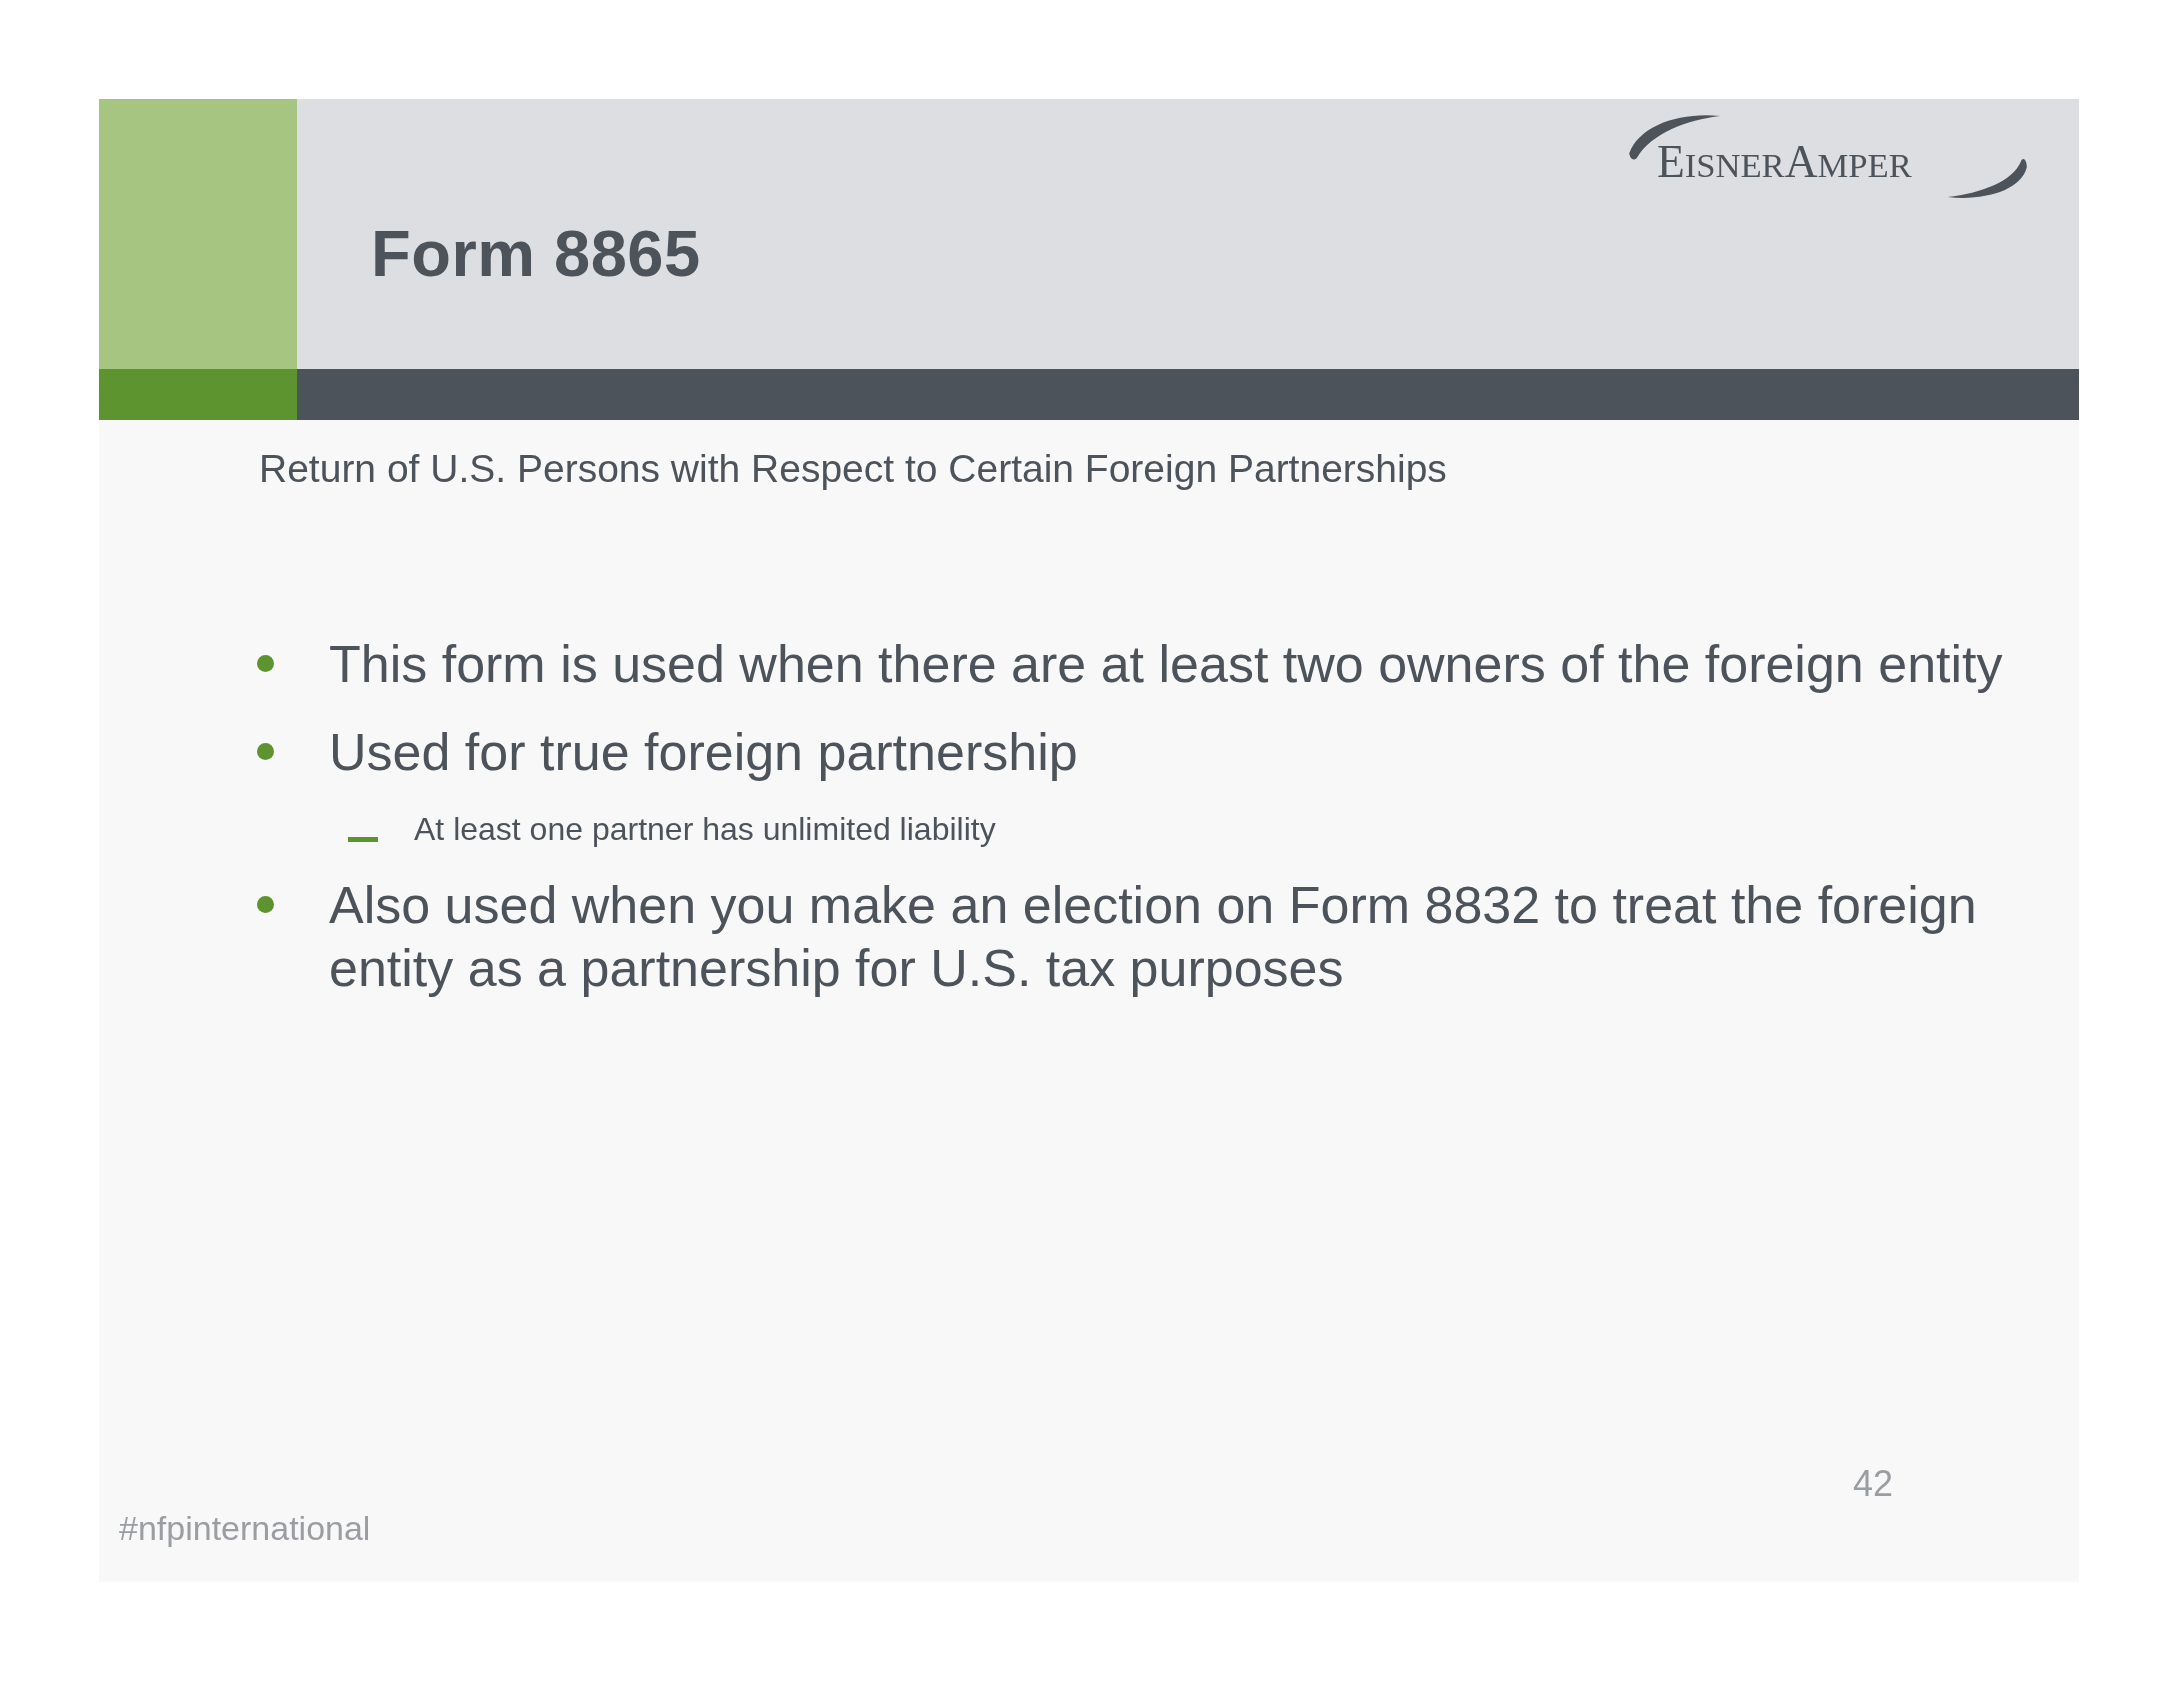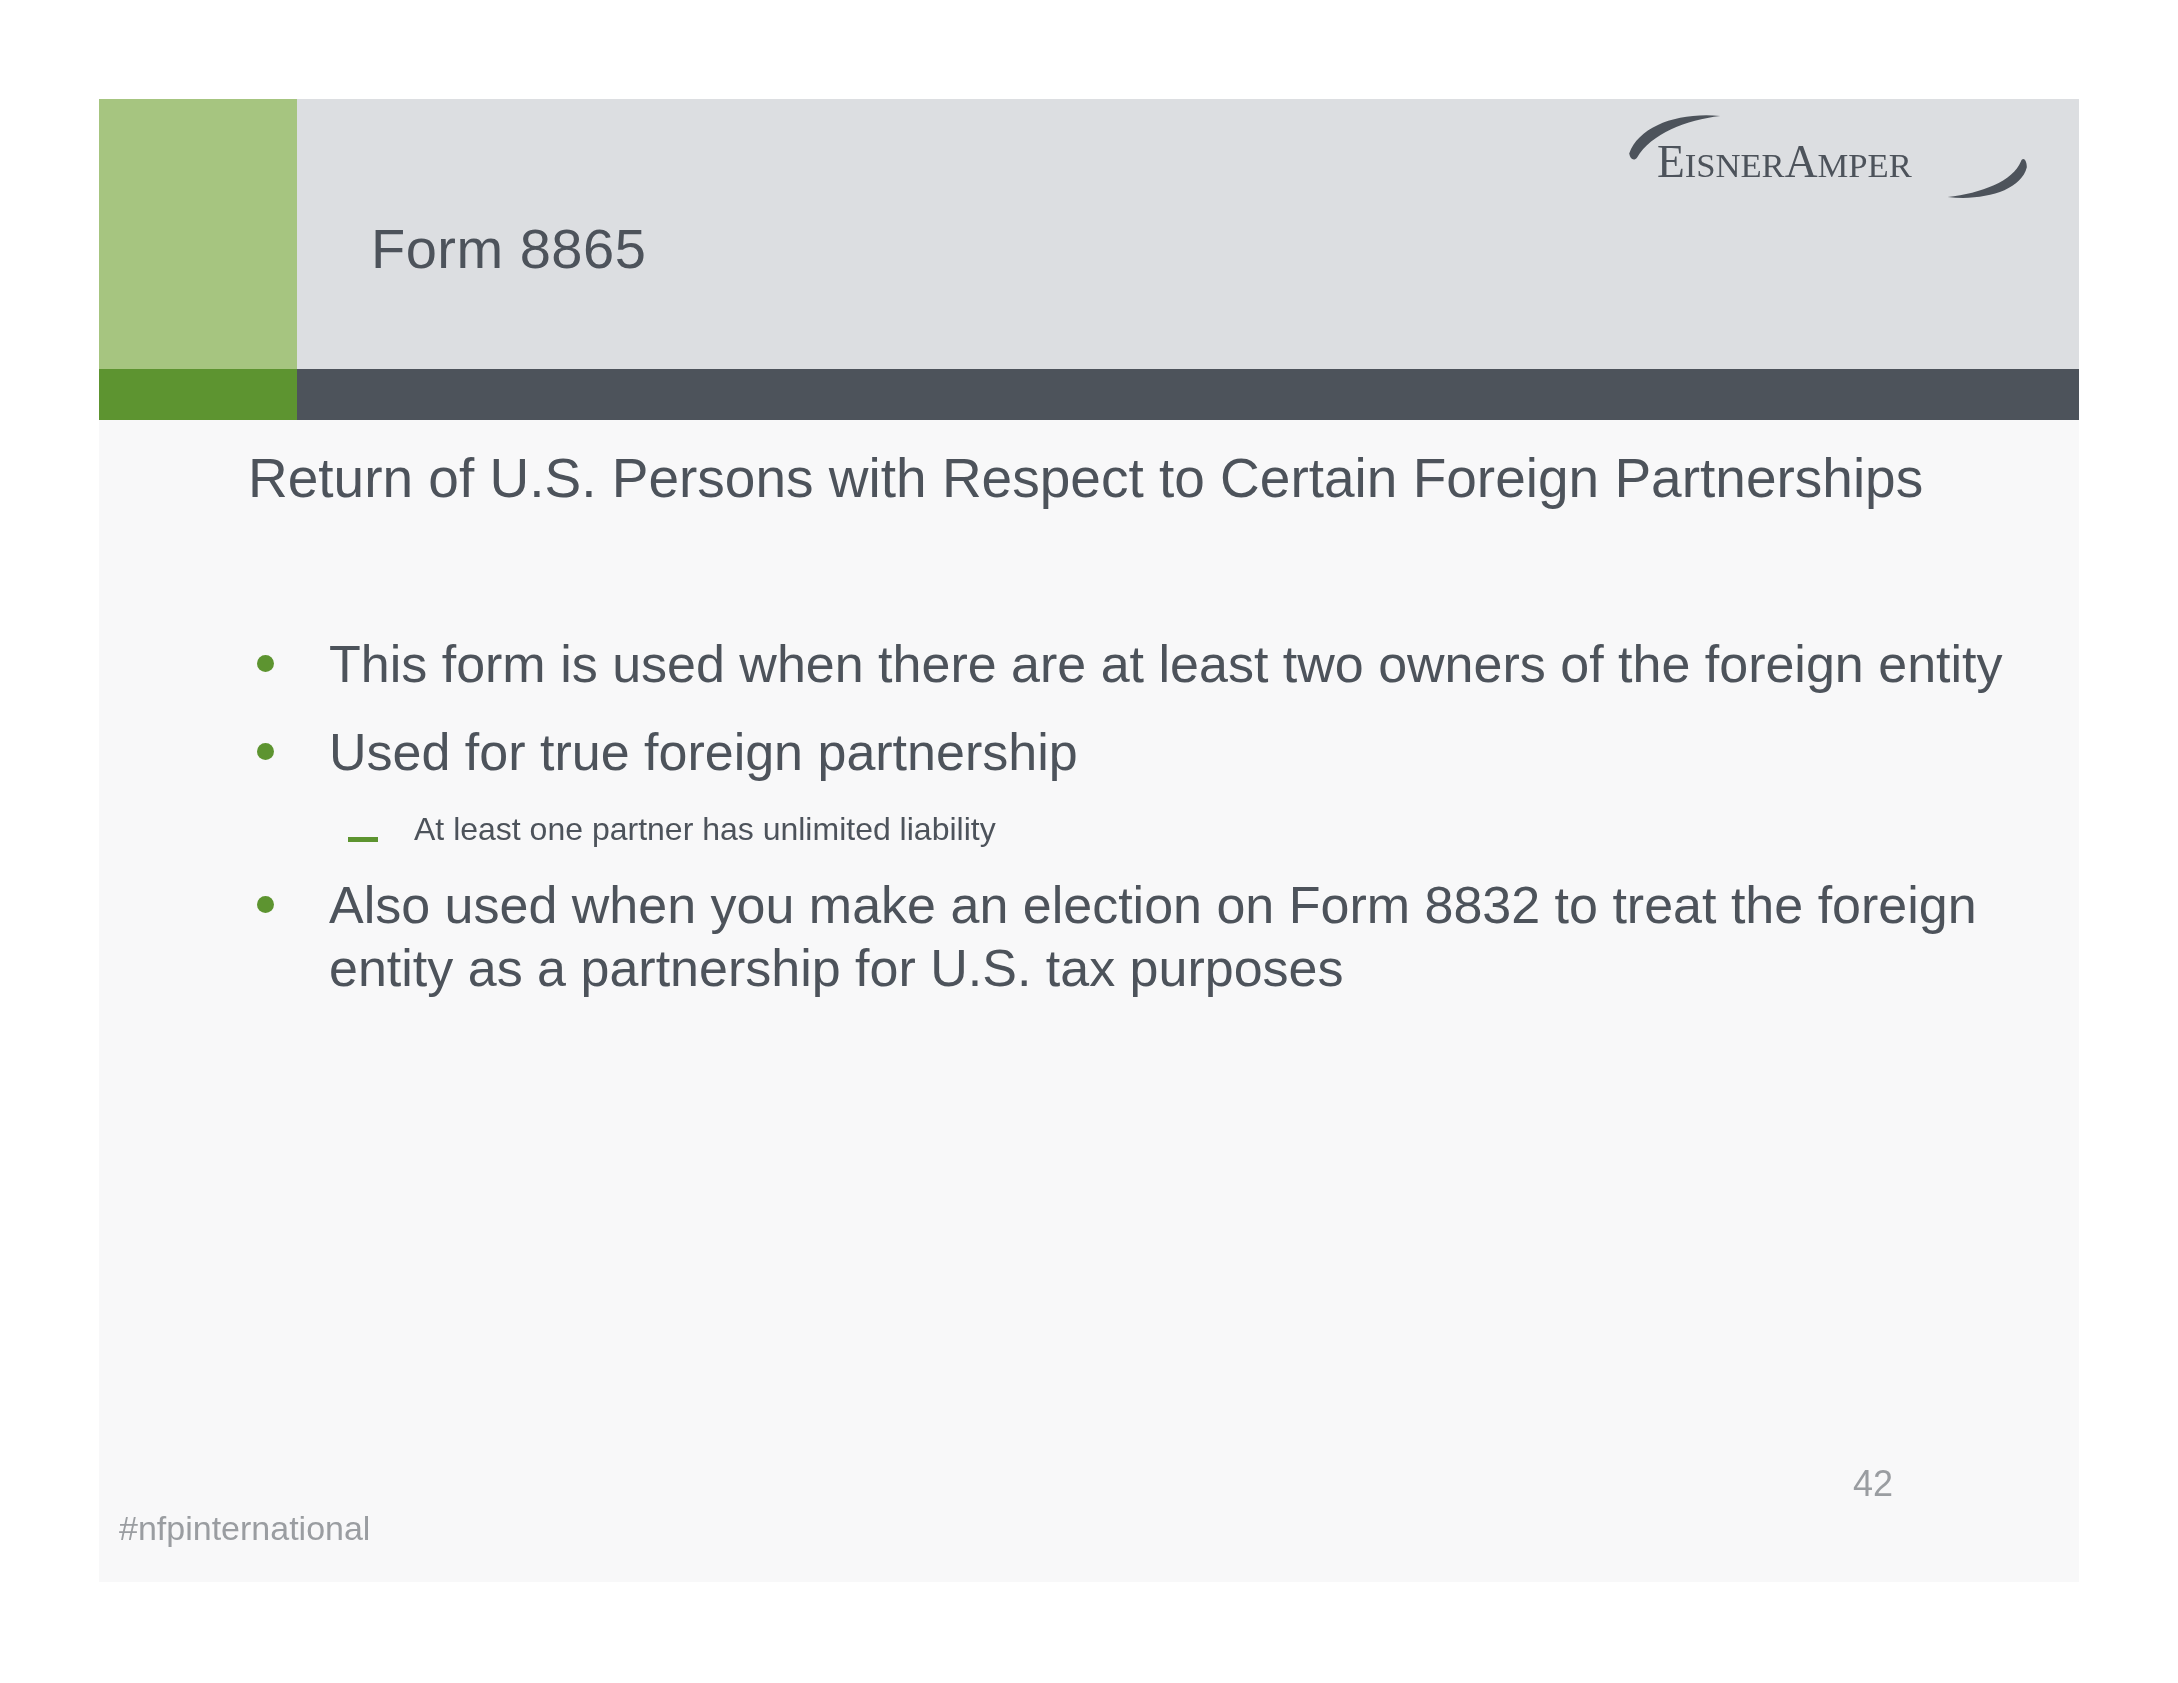--- a/index.html
+++ b/index.html
@@ -38,22 +38,22 @@
     left: 0;
     top: 0;
     width: 198px;
     height: 270px;
     background: #a6c580;
   }
   .title {
     position: absolute;
     left: 272px;
     top: 117px;
-    font-size: 56px;
-    font-weight: 400;
+    font-size: 65px;
+    font-weight: 700;
     color: #4d535b;
     letter-spacing: 0.5px;
     white-space: nowrap;
   }
 
   
   .logo {
     position: absolute;
     right: 42px;
     top: 11px;
@@ -89,24 +89,24 @@
   
   .content {
     position: absolute;
     left: 0;
     top: 322px;
     width: 1980px;
   }
 
   .lead {
     position: absolute;
-    left: 149px;
+    left: 160px;
     top: 25px;
     width: 1703px;
-    font-size: 55px;
+    font-size: 39px;
     font-weight: 400;
     line-height: 1.17;
     color: #4d535b;
   }
 
   .bullets {
     position: absolute;
     left: 0;
     top: 208px;
     width: 1980px;

